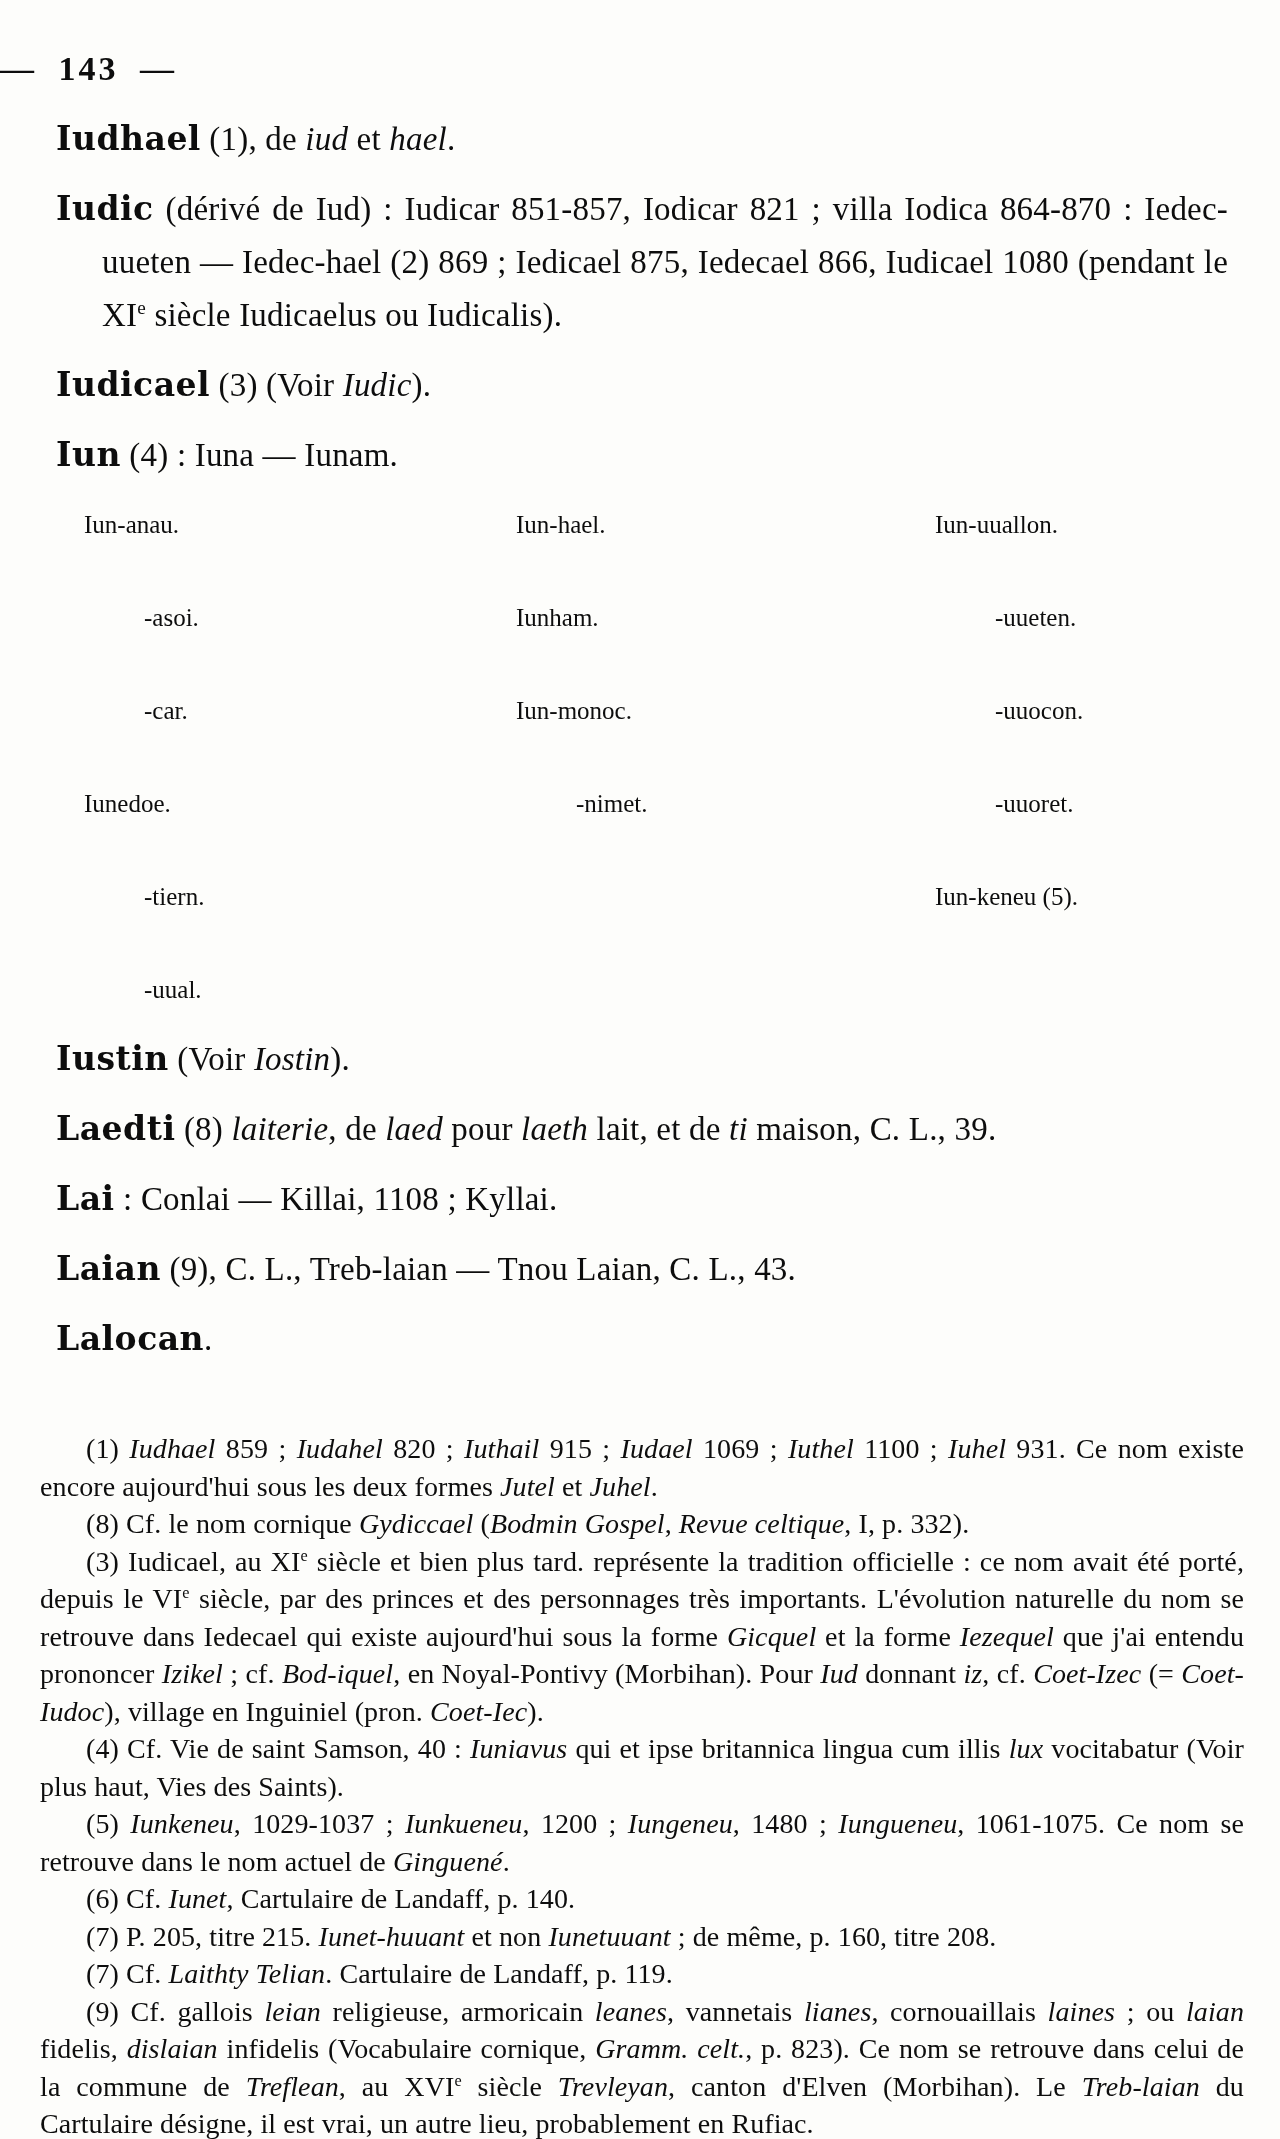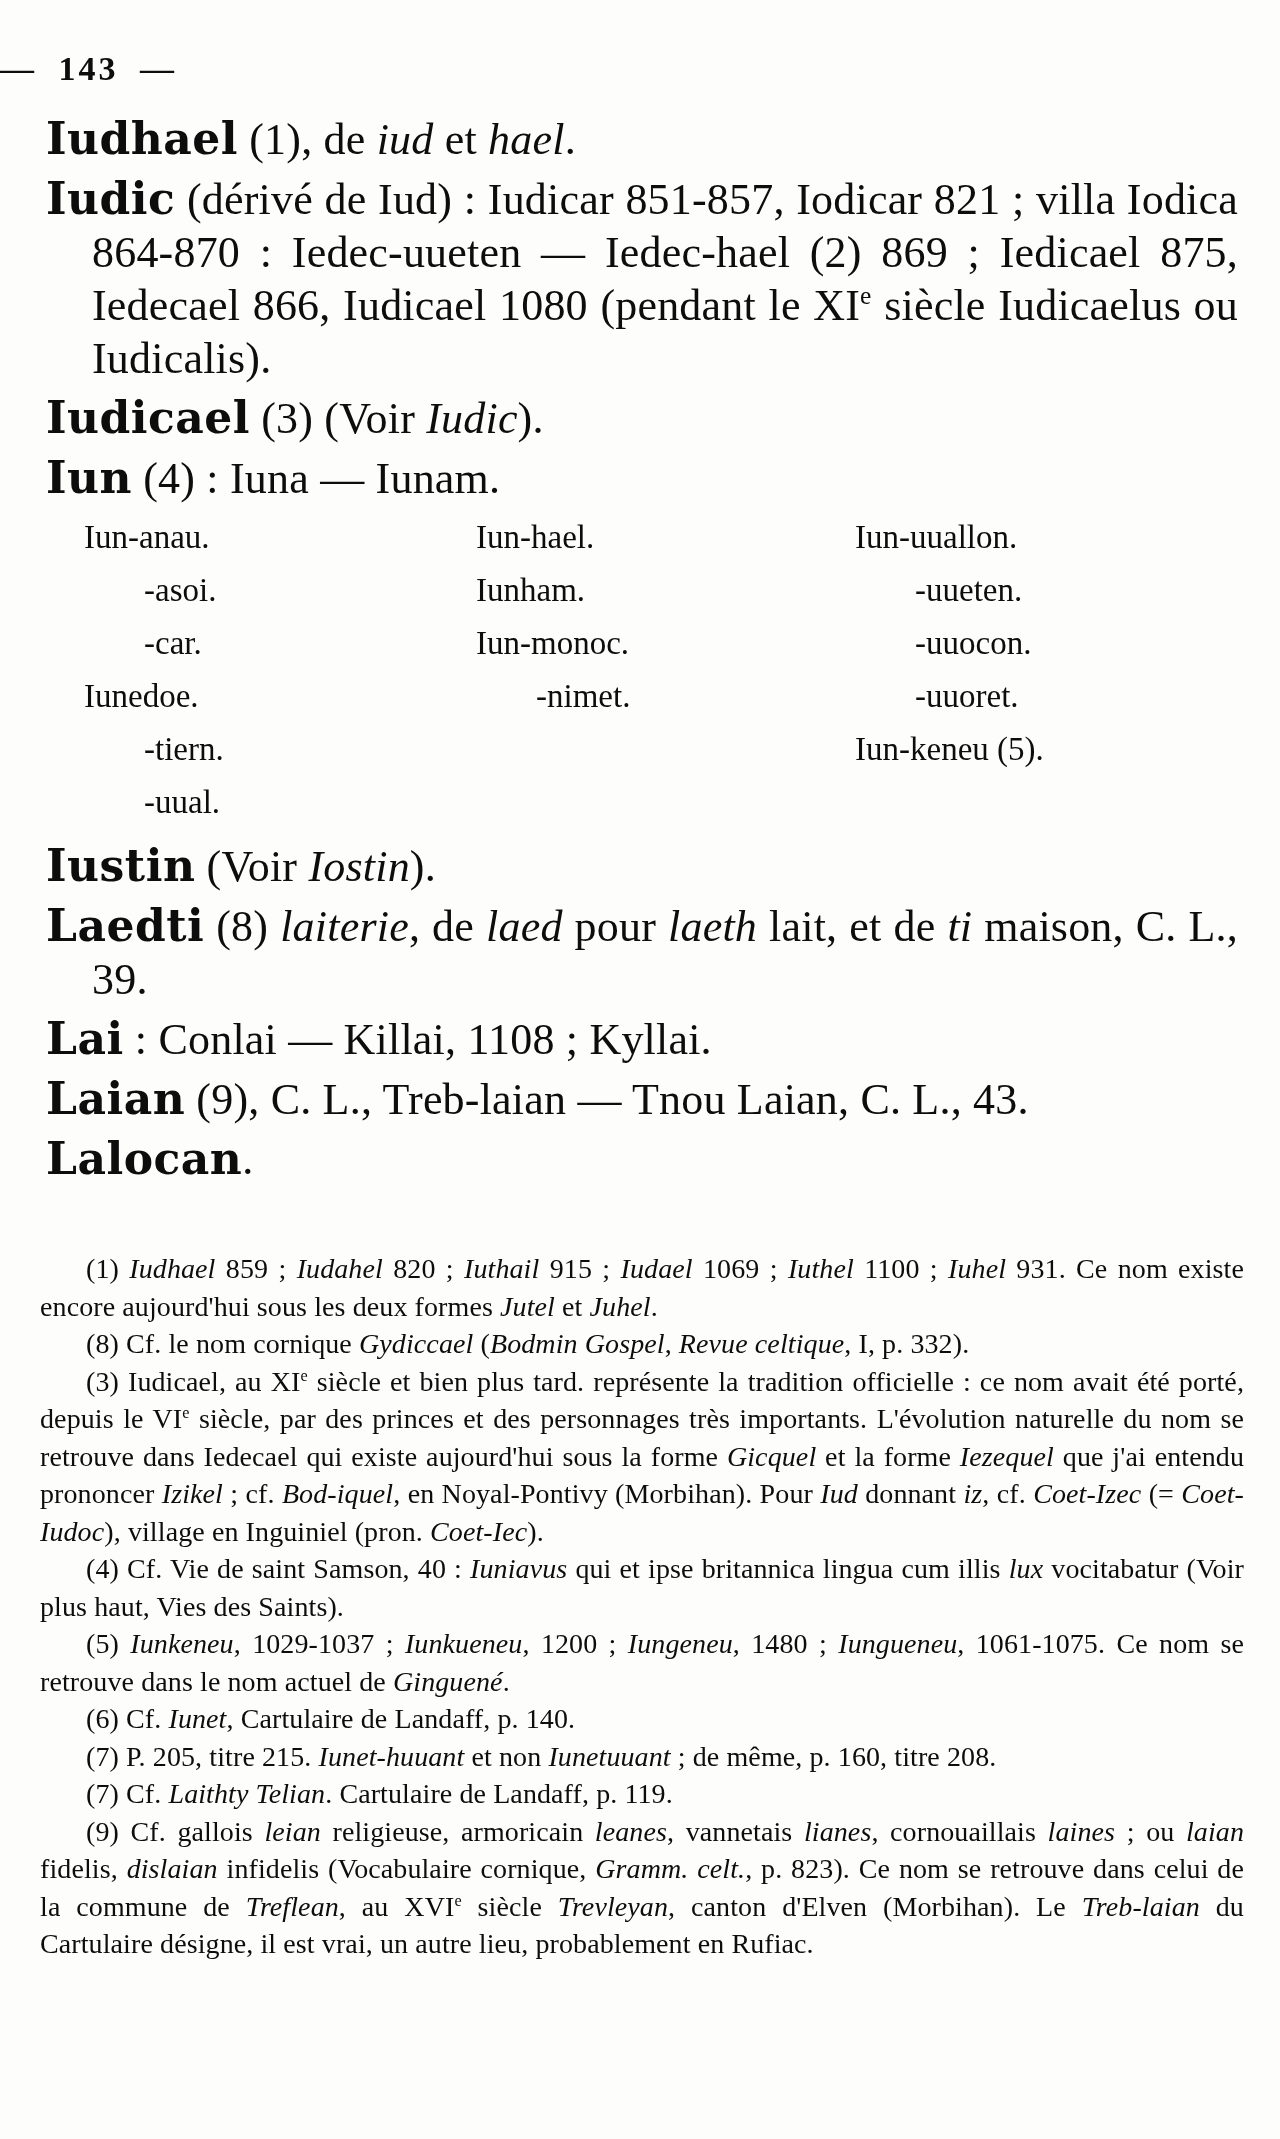--- a/index.html
+++ b/index.html
@@ -21,42 +21,43 @@
     margin: 50px 0 0 0;
     font-size: 34px;
     font-weight: bold;
     letter-spacing: 3px;
     word-spacing: 10px;
   }
   .content {
     margin: 24px 36px 0 40px; 
   }
   .entry {
-    margin: 6px;
-    font-size: 44px;
+    margin: 16px;
+    font-size: 33px;
     line-height: 53px;
     text-align: justify;
     padding-left: 46px;   
     text-indent: -46px;
     letter-spacing: 0.2px;
   }
   .b {
     font-family: "DejaVu Serif", serif; 
     font-weight: bold;
     letter-spacing: 0.5px;
   }
   .i { font-style: italic; }
   sup { font-size: 58%; line-height: 0; vertical-align: super; }
 
   .name-table {
     display: grid;
     grid-template-columns: 392px 379px 1fr;
     margin: 1px 0 10px 44px; 
-    font-size: 33px;
+    font-size: 25px;
     line-height: 53px;
+    gap: 40px;
   }
   .name-table .cell { white-space: nowrap; }
   .name-table .sub { padding-left: 60px; }
 
   [data-block="iunet"] { margin-top: 42px; }
 
   .footnotes {
     margin: 64px 36px 0 40px;
   }
   .footnote {

